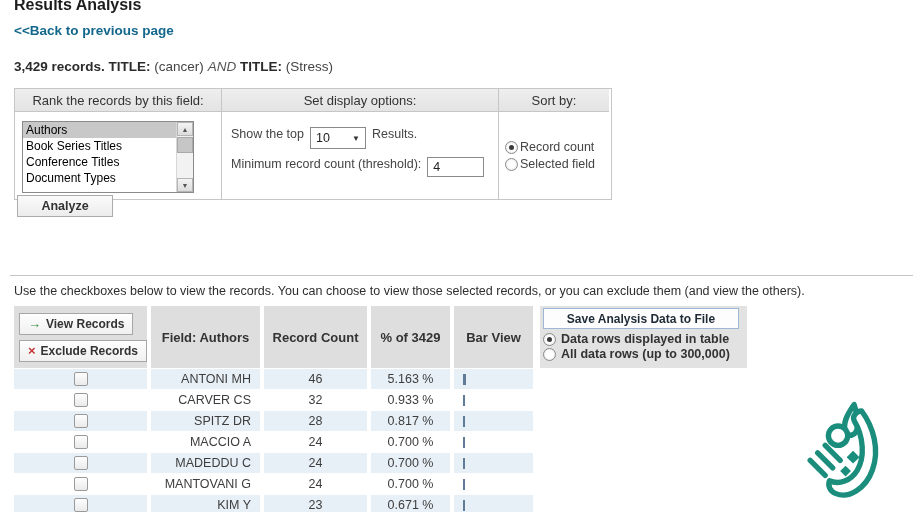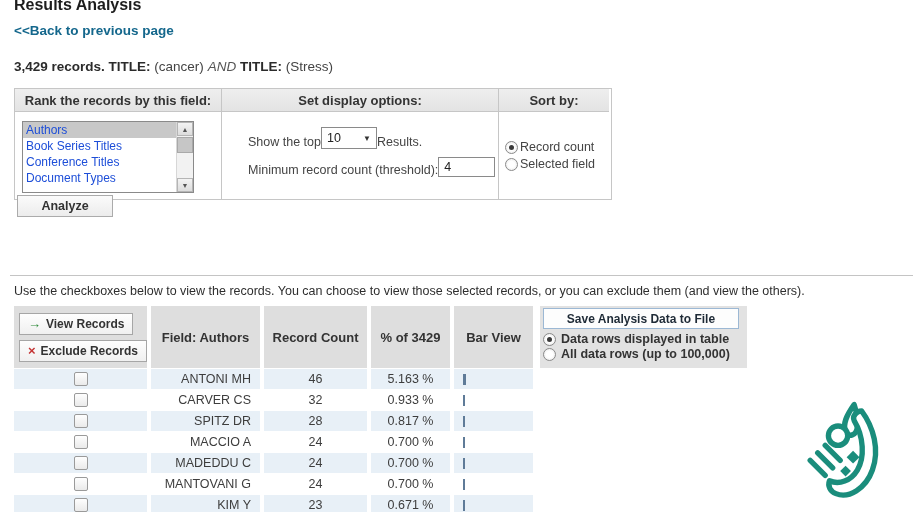--- a/index.html
+++ b/index.html
@@ -12,39 +12,39 @@
             color:#14678c;text-decoration:none;cursor:pointer;}
   .query{position:absolute;left:14px;top:59px;font-size:13.5px;color:#444;}
   .q-b{font-weight:bold;color:#2b2b2b;}
   .q-op{font-style:italic;color:#555;}
 
   
   .panels{position:absolute;left:14px;top:88px;width:596px;border:1px solid #c6c6c6;
           display:grid;grid-template-columns:207px 277px 110px;grid-template-rows:23px 87px;
           background:#fff;}
   .ph{background:linear-gradient(#eee,#e3e3e3);border-bottom:1px solid #c6c6c6;border-right:1px solid #c6c6c6;
-      display:flex;align-items:center;justify-content:center;font-weight:bold;font-size:13px;color:#333;}
+      display:flex;align-items:center;justify-content:center;font-weight:normal;font-size:13px;color:#333;}
   .ph.last{border-right:none;}
   .pb{border-right:1px solid #c6c6c6;position:relative;background:#fff;}
   .pb.last{border-right:none;}
 
   
   .listbox{position:absolute;left:7px;top:9px;width:170px;height:70px;border:1px solid #8a8a8a;
            background:#fff;overflow:hidden;}
   .lb-items{position:absolute;left:0;top:0;right:16px;}
-  .lb-item{font-size:12px;line-height:16px;padding-left:3px;white-space:nowrap;color:#1d4ed8;cursor:default;}
+  .lb-item{font-size:12px;line-height:16px;padding-left:3px;white-space:nowrap;color:#000000;cursor:default;}
   .lb-item.selected{background:#c8c8c8;}
   .sb{position:absolute;top:0;right:0;bottom:0;width:16px;background:#f2f2f2;border-left:1px solid #d7d7d7;}
   .sb-btn{height:14px;background:linear-gradient(#f3f3f3,#dcdcdc);border:1px solid #b5b5b5;
           display:flex;align-items:center;justify-content:center;font-size:7px;color:#555;box-sizing:border-box;}
   .sb-btn.down{position:absolute;bottom:0;left:0;right:0;}
   .sb-thumb{height:16px;margin-top:1px;background:#c6c6c6;border:1px solid #a9a9a9;box-sizing:border-box;}
 
   
-  .optline{position:absolute;left:26px;font-size:12.5px;color:#444;display:flex;align-items:flex-end;white-space:nowrap;}
+  .optline{position:absolute;left:9px;font-size:12.5px;color:#444;display:flex;align-items:flex-start;gap:6px;white-space:nowrap;}
   .optline.l1{top:15px;}
   .optline.l2{top:45px;}
   .fakesel{display:inline-flex;align-items:center;justify-content:space-between;width:44px;height:20px;
            border:1px solid #8a8a8a;background:#fff;padding:0 5px;font-size:12.5px;color:#222;cursor:default;}
   .caret{font-size:8px;color:#333;}
   .txtinput{width:50px;height:18px;border:1px solid #8a8a8a;font-family:inherit;font-size:12.5px;
             color:#222;padding:0 0 0 5px;background:#fff;}
 
   
   .radio-row{display:flex;align-items:center;gap:2px;cursor:default;}
@@ -251,21 +251,21 @@
 
   <div id="savepanel">
     <button class="savebtn">Save Analysis Data to File</button>
     <div id="save-options">
         <div class="radio-row">
           <span class="radio sel"></span>
           <span class="rlabel">Data rows displayed in table</span>
         </div>
         <div class="radio-row">
           <span class="radio"></span>
-          <span class="rlabel">All data rows (up to 100,000)</span>
+          <span class="rlabel">All data rows (up to 300,000)</span>
         </div>
       </div>
   </div>
 
   <svg class="watermark" viewBox="0 0 110 102">
     <g fill="none" stroke="#1a8d7c" stroke-width="5" stroke-linecap="round" stroke-linejoin="round">
       <path d="M57,4 C50,14 46,22 49,29 C52,35 59,33 60,25 C61,17 59,10 57,4 Z" fill="#fff"></path>
       <path d="M64,10 C75,25 81,46 74,65 C68,82 52,92 40,87 C35,85 32,80 34,75 C43,79 54,75 60,65 C67,53 66,34 57,19 C55,15 59,10 64,10 Z" fill="#fff"></path>
       <circle cx="42" cy="33" r="9" fill="#fff"></circle>
       <path d="M16,56 L30,70"></path>

